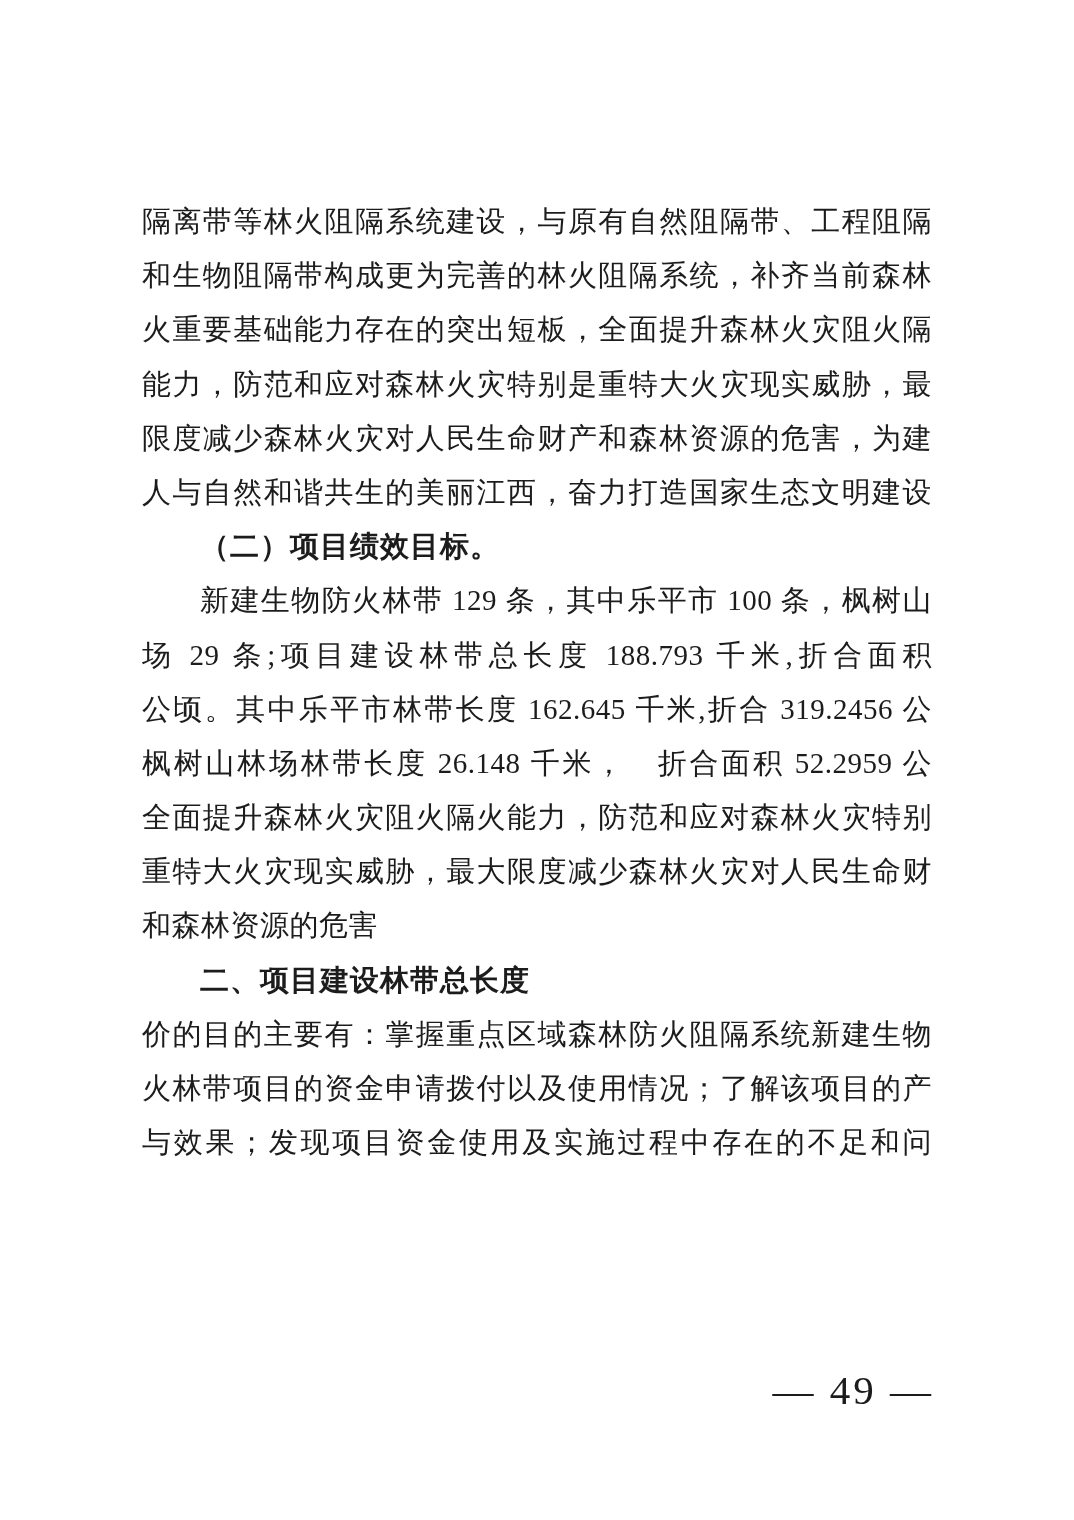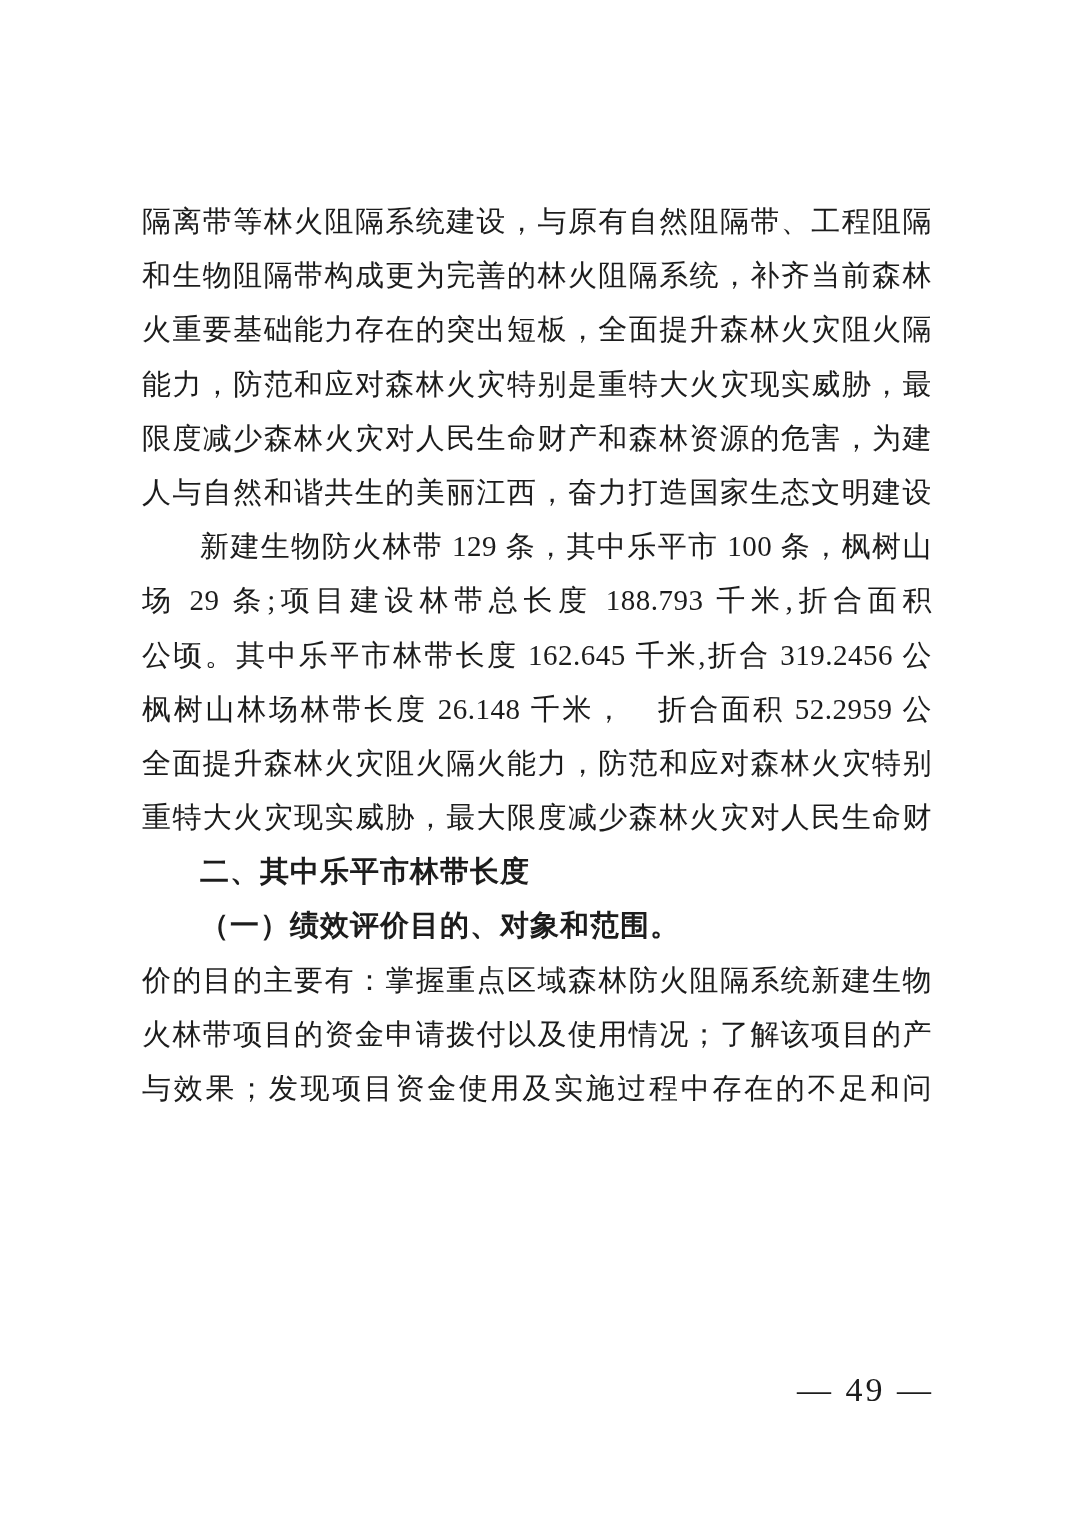--- a/index.html
+++ b/index.html
@@ -42,50 +42,51 @@
   .heading {
     font-weight: 700;
     padding-left: 58px;
     letter-spacing: 1px;
     font-family: "Liberation Serif", "DejaVu Serif", serif;
   }
   .page-number {
     position: absolute;
     top: 1370px;
     right: 140px;
-    font-size: 34px;
+    font-size: 41px;
     letter-spacing: 3px;
     line-height: 40px;
     color: #1c1c1c;
     white-space: nowrap;
   }
 </style>
 </head>
 <body>
 
 <div class="page">
   <div class="content">
 
     <div class="line fill">隔离带等林火阻隔系统建设，与原有自然阻隔带、工程阻隔带</div>
     <div class="line fill">和生物阻隔带构成更为完善的林火阻隔系统，补齐当前森林防</div>
     <div class="line fill">火重要基础能力存在的突出短板，全面提升森林火灾阻火隔火</div>
     <div class="line fill">能力，防范和应对森林火灾特别是重特大火灾现实威胁，最大</div>
     <div class="line fill">限度减少森林火灾对人民生命财产和森林资源的危害，为建设</div>
     <div class="line fill">人与自然和谐共生的美丽江西，奋力打造国家生态文明建设高</div>
 
+    <div class="line heading">（二）项目绩效目标。</div>
 
     <div class="line fill indent">新建生物防火林带 129 条，其中乐平市 100 条，枫树山林</div>
     <div class="line fill">场 29 条;项目建设林带总长度 188.793 千米,折合面积 371.5415</div>
     <div class="line fill">公顷。其中乐平市林带长度 162.645 千米,折合 319.2456 公顷，</div>
     <div class="line fill">枫树山林场林带长度 26.148 千米，　折合面积 52.2959 公顷。</div>
     <div class="line fill">全面提升森林火灾阻火隔火能力，防范和应对森林火灾特别是</div>
     <div class="line fill">重特大火灾现实威胁，最大限度减少森林火灾对人民生命财产</div>
+    <div class="line">和森林资源的危害</div>
 
-    <div class="line heading">二、其中乐平市林带长度</div>
-    <div class="line heading">（一）绩效评价目的、对象和范围。</div>
+    <div class="line heading">二、项目建设林带总长度</div>
 
     <div class="line fill">价的目的主要有：掌握重点区域森林防火阻隔系统新建生物防</div>
     <div class="line fill">火林带项目的资金申请拨付以及使用情况；了解该项目的产出</div>
     <div class="line fill">与效果；发现项目资金使用及实施过程中存在的不足和问题，</div>
 
   </div>
 
   <div class="page-number">— 49 —</div>
 </div>
 

